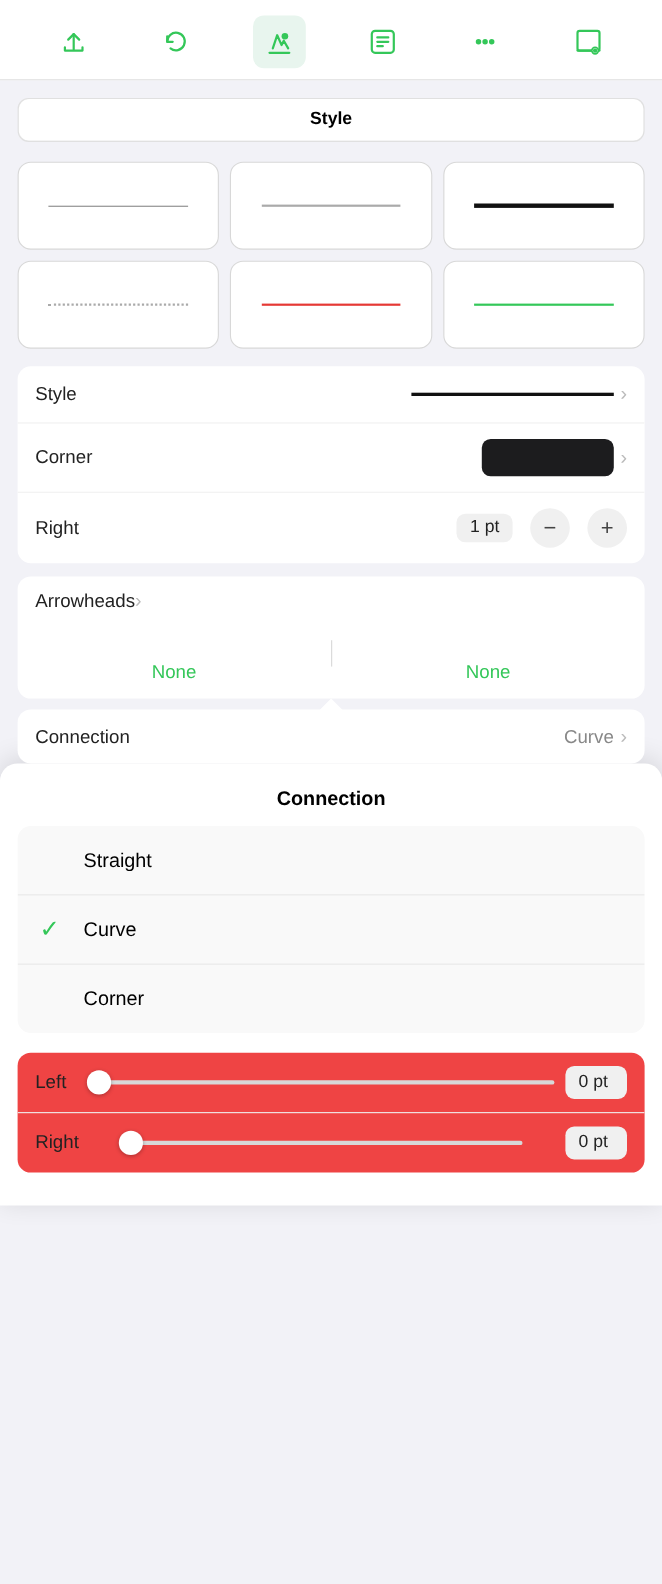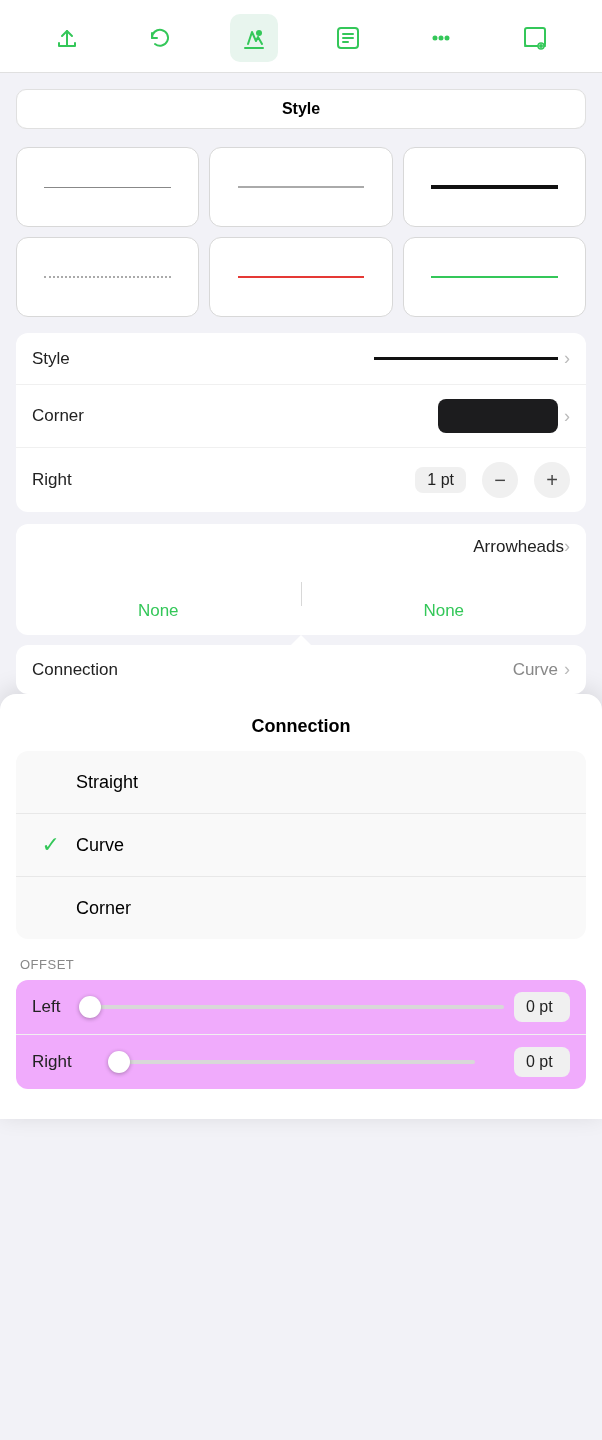--- a/index.html
+++ b/index.html
@@ -145,21 +145,21 @@
     .arrowheads-section {
       background: #fff;
       border-radius: 12px;
       margin: 12px 16px 0;
       overflow: hidden;
     }
     .arrowheads-label-row {
       padding: 12px 16px 4px;
       font-size: 17px;
       color: #222;
-      display: flex; align-items: center; justify-content: flex-end;
+      display: flex; align-items: center; justify-content: flex-start;
     }
     .arrowheads-options {
       display: flex;
       align-items: center;
       padding: 6px 0 14px;
     }
     .arrow-option {
       flex: 1;
       text-align: center;
       font-size: 17px;
@@ -219,21 +219,20 @@
     }
     .popup-option {
       display: flex;
       align-items: center;
       padding: 18px 20px;
       font-size: 18px;
       color: #000;
       border-bottom: 1px solid #e8e8e8;
       cursor: pointer;
       min-height: 60px;
-      text-align: right;
     }
     .popup-option:last-child {
       border-bottom: none;
     }
     .popup-check {
       color: #34c759;
       font-size: 22px;
       margin-right: 16px;
       width: 24px;
     }
@@ -247,21 +246,21 @@
     }
     .offset-label {
       font-size: 13px;
       color: #888;
       letter-spacing: 0.5px;
       font-weight: 500;
       padding: 0 4px 8px;
       text-transform: uppercase;
     }
     .offset-rows {
-      background: #f0abfc;
+      background: #ef4444;
       border-radius: 12px;
       overflow: hidden;
     }
     .offset-row {
       display: flex;
       align-items: center;
       padding: 12px 16px;
       border-bottom: 1px solid #f0f0f0;
       gap: 10px;
     }
@@ -457,21 +456,20 @@
       <span>Curve</span>
     </div>
 
     <div class="popup-option">
       <span class="popup-check empty">✓</span>
       <span>Corner</span>
     </div>
   </div>
 
   <div class="offset-section">
-    <div class="offset-label">OFFSET</div>
     <div class="offset-rows">
 
       <div class="offset-row">
         <span class="offset-row-label">Left</span>
         <div class="slider-track">
           <div class="slider-thumb"></div>
         </div>
         <span class="offset-value">0 pt</span>
       </div>
 

